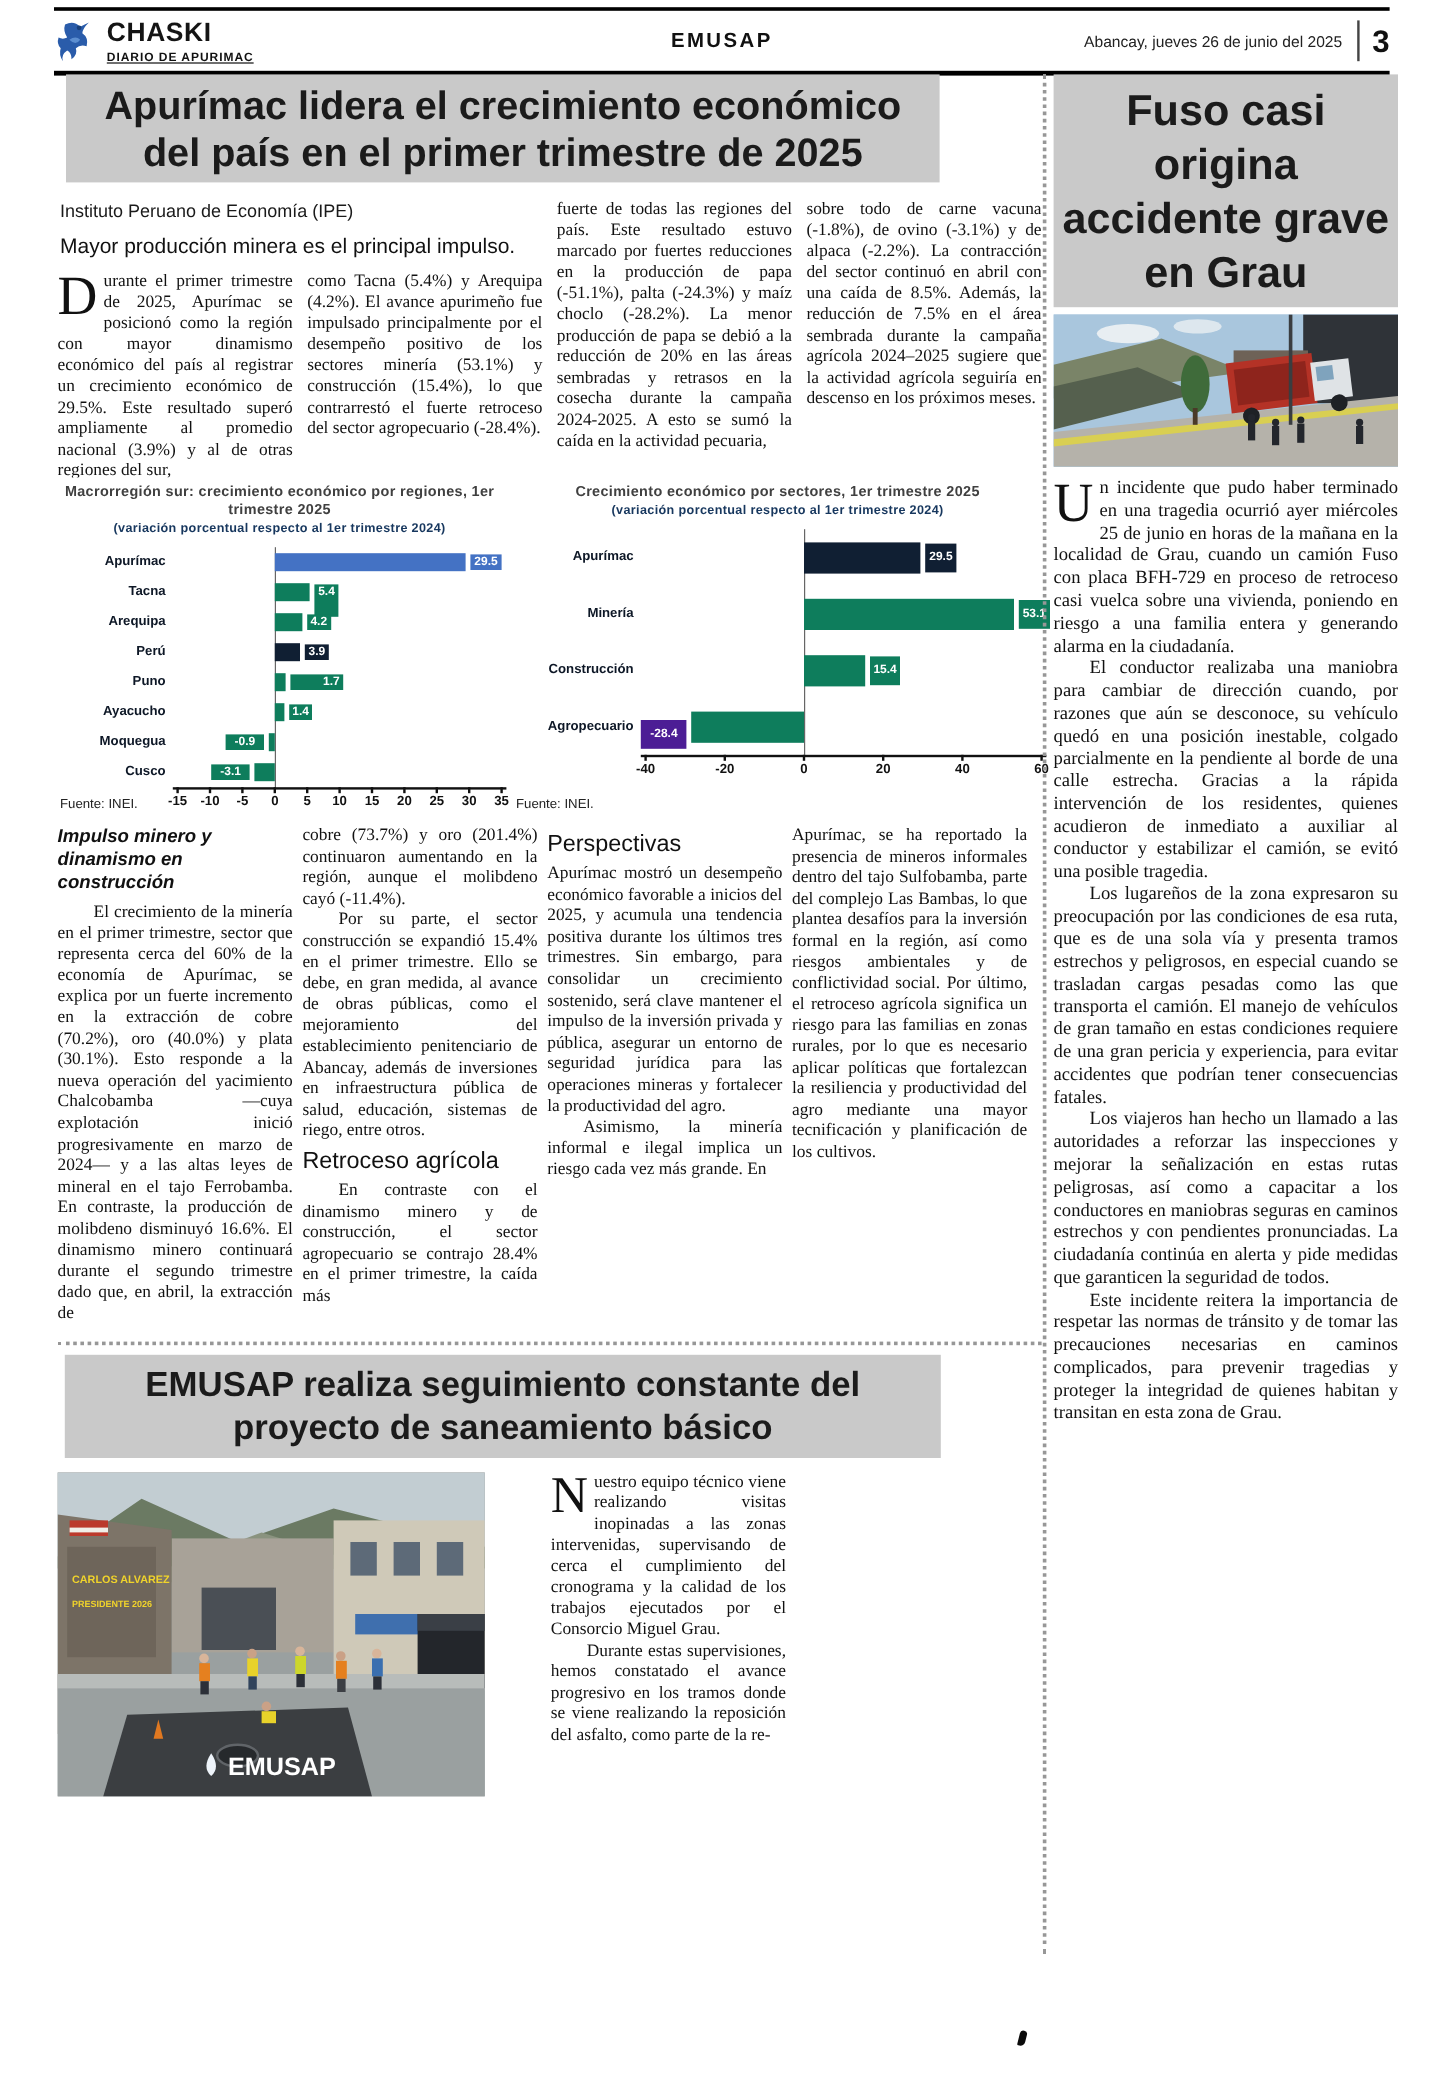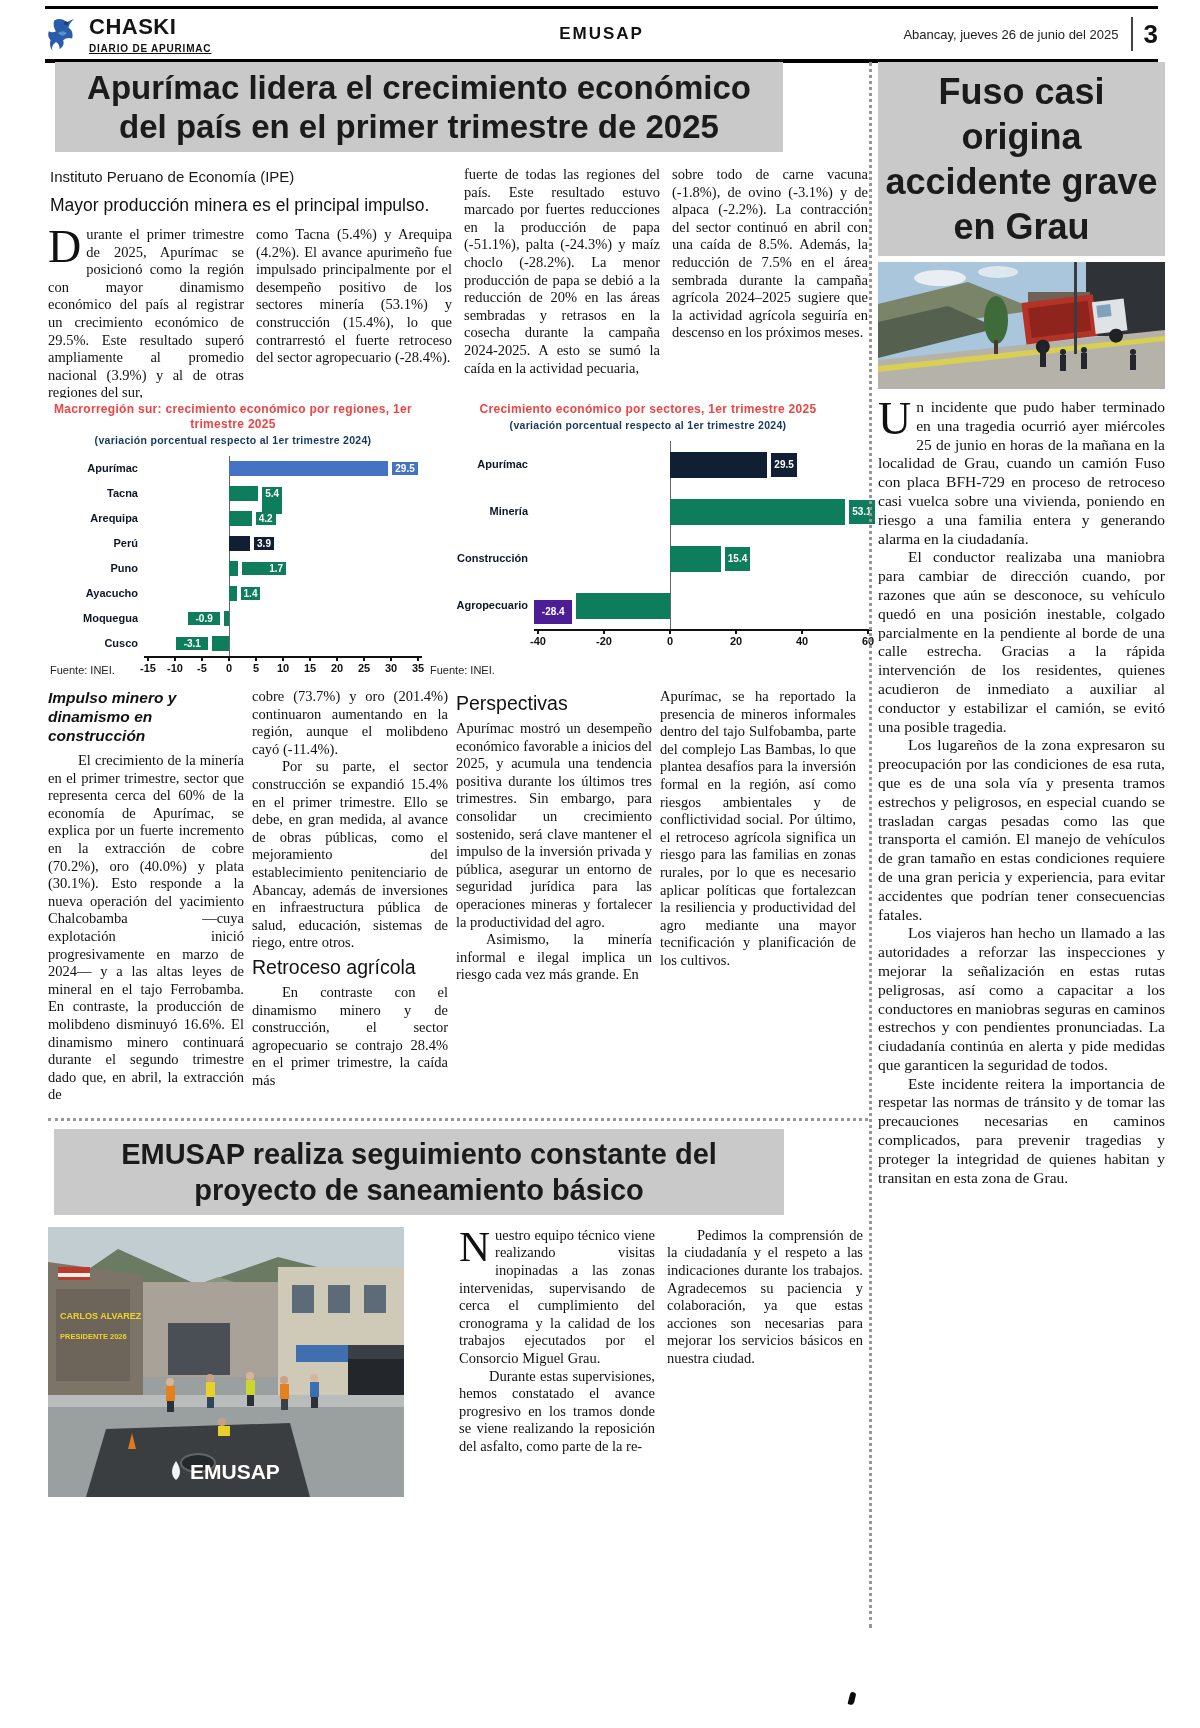--- a/index.html
+++ b/index.html
@@ -40,21 +40,21 @@
   p.body{font-size:14.5px;line-height:17.6px;text-align:justify;margin:0;}
   .ind{text-indent:30px;}
   .dropcap{float:left;font-size:46px;line-height:35px;padding:3px 5px 0 0;font-family:"Liberation Serif",serif;}
   .dropcap.small{font-size:43px;line-height:33px;}
 
   
   .charts-row{display:flex;margin-top:4px;height:276px;}
   .chart{position:relative;}
   .chart1{width:370px;margin-right:10px;}
   .chart2{width:440px;}
-  .c-title{font:700 12px/15px "Liberation Sans",sans-serif;color:#ef4444;text-align:center;letter-spacing:.3px;}
+  .c-title{font:700 12px/15px "Liberation Sans",sans-serif;color:#404040;text-align:center;letter-spacing:.3px;}
   .c-sub{font:700 10.5px/13px "Liberation Sans",sans-serif;color:#17375e;text-align:center;letter-spacing:.3px;margin-top:2px;}
   .c-plot{position:relative;margin-top:9px;}
   .c-cat{position:absolute;left:0;text-align:right;font:700 11px "Liberation Sans",sans-serif;color:#0d1726;}
   .c-bar{position:absolute;}
   .c-zero{position:absolute;top:0;width:1px;background:#666;}
   .c-val{position:absolute;font:700 10px "Liberation Sans",sans-serif;color:#fff;text-align:center;padding:0 3px;white-space:nowrap;}
   .c-axis{position:absolute;height:0;border-top:2px solid #111;}
   .c-tick{position:absolute;width:2px;height:5px;background:#111;transform:translateX(-50%);}
   .c-ticklab{position:absolute;transform:translateX(-50%);font:700 11px "Liberation Sans",sans-serif;color:#111;}
   .c-src{font:11px "Liberation Sans",sans-serif;color:#222;position:absolute;left:2px;bottom:2px;}
@@ -312,21 +312,20 @@
           <path d="M128 234 q8 12 0 19 q-8 -7 0 -19 z" fill="#eef4fa"></path>
           <text x="142" y="252" font-family="Liberation Sans, sans-serif" font-size="21" font-weight="bold" fill="#ffffff">EMUSAP</text>
         </g>
       </svg>
     </div>
     <div class="ecol">
       <p class="body"><span class="dropcap small">N</span><span>uestro equipo técnico viene realizando visitas inopinadas a las zonas intervenidas, supervisando de cerca el cumplimiento del cronograma y la calidad de los trabajos ejecutados por el Consorcio Miguel Grau.</span></p>
       <p class="body ind">Durante estas supervisiones, hemos constatado el avance progresivo en los tramos donde se viene realizando la reposición del asfalto, como parte de la re-</p>
     </div>
     <div class="ecol">
-      <p class="body ind">Pedimos la comprensión de la ciudadanía y el respeto a las indicaciones durante los trabajos. Agradecemos su paciencia y colaboración, ya que estas acciones son necesarias para mejorar los servicios básicos en nuestra ciudad.</p>
     </div>
   </div>
 </div>
 
 <div class="v-divider"></div>
 
 <div class="sidebar">
   <div class="fuso-box">Fuso casi origina accidente grave en Grau</div>
   <div class="fuso-photo">
     <svg width="287" height="127" viewBox="0 0 287 127">

